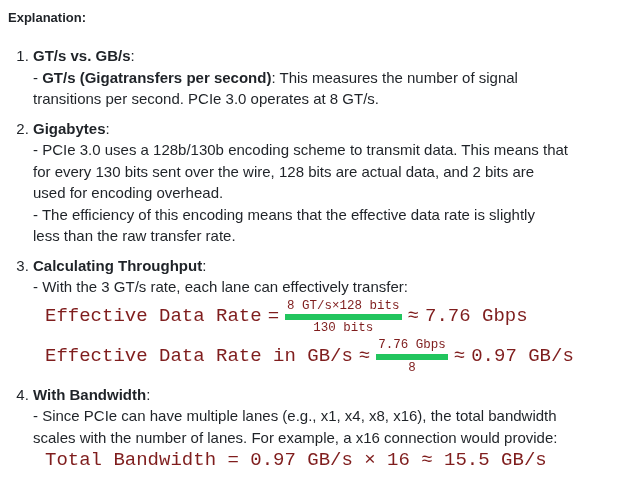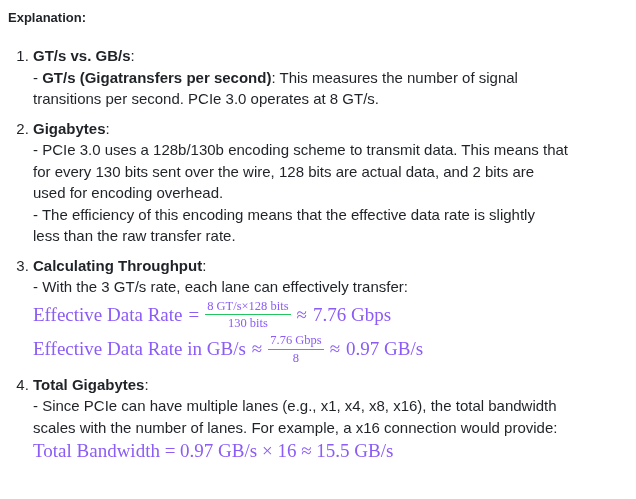--- a/index.html
+++ b/index.html
@@ -46,42 +46,42 @@
   }
   .para {
     margin: 0;
     white-space: pre-line;
   }
   .para strong {
     font-weight: 700;
     margin-top: 32px;
   }
   .math {
-    font-family: Liberation Serif, serif;
+    font-family: Liberation Mono, monospace;
     font-size: 19px;
-    color: #8b5cf6;
+    color: #7f1d1d;
     display: flex;
     align-items: center;
-    margin: 1px 0 2px 0;
+    margin: 1px 0 2px 12px;
     line-height: 1.25;
   }
   .math .sym {
     margin: 0 6px;
   }
   .frac {
     display: inline-flex;
     flex-direction: column;
     align-items: center;
     font-size: 12.5px;
     line-height: 1.18;
     text-align: center;
   }
   .frac .num {
     padding: 0 2px 1px 2px;
-    border-bottom: 1px solid #22c55e;
+    border-bottom: 6px solid #22c55e;
   }
   .frac .den {
     padding-top: 1px;
     text-align: right;
   }
 </style>
 </head>
 <body>
 
 <div class="page">
@@ -124,21 +124,21 @@
         <span class="frac">
           <span class="num">7.76 Gbps</span>
           <span class="den">8</span>
         </span>
         <span class="sym">≈</span>
         <span>0.97 GB/s</span>
       </div>
     </li>
 
     <li>
-      <div class="title-line"><strong>Total Gigabytes</strong><span>:</span></div>
+      <div class="title-line"><strong>With Bandwidth</strong><span>:</span></div>
       <p class="para"><span>- Since PCIe can have multiple lanes (e.g., x1, x4, x8, x16), the total bandwidth
 scales with the number of lanes. For example, a x16 connection would provide:</span></p>
       <div class="math">
         <span>Total Bandwidth = 0.97 GB/s × 16 ≈ 15.5 GB/s</span>
       </div>
     </li>
 
   </ol>
 </div>
 

